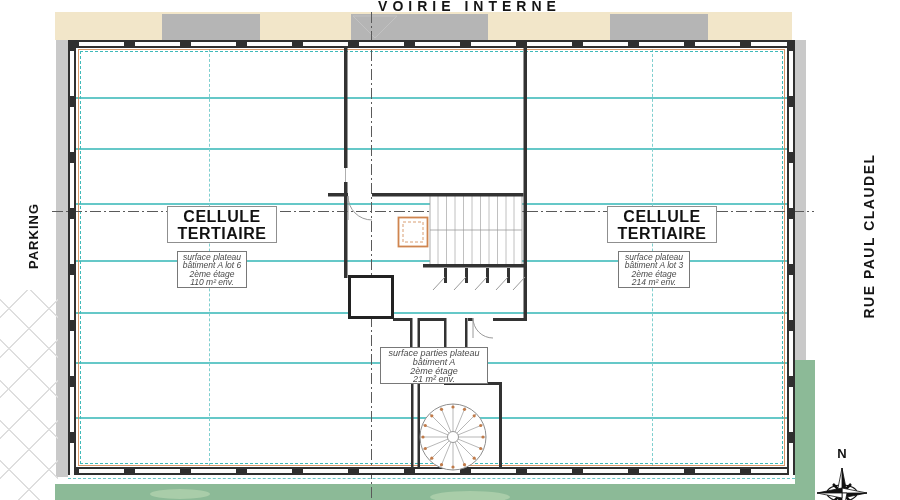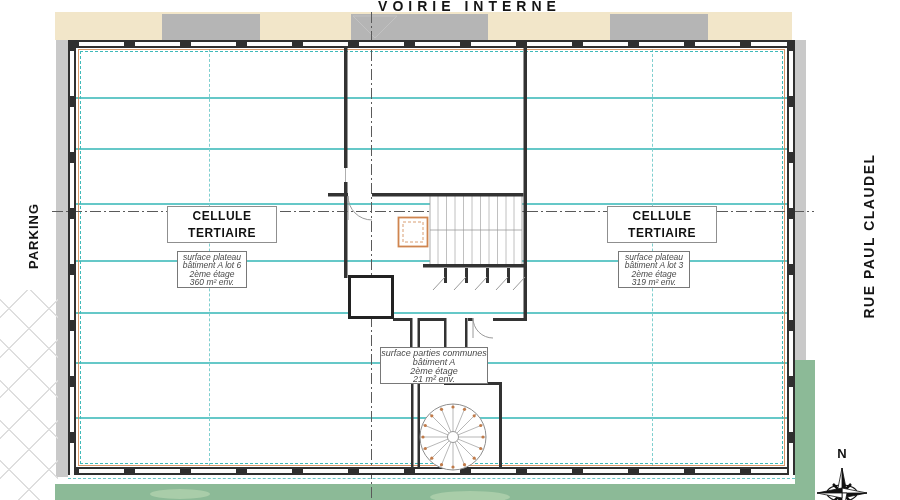--- a/index.html
+++ b/index.html
@@ -60,21 +60,21 @@
   .street { font-weight:bold; color:#151515; white-space:nowrap; }
   .street-top { left:352px; top:-2px; width:235px; text-align:center;
                 font-size:14px; letter-spacing:5px; }
   .street-left  { left:33px;  top:236px; transform:translate(-50%,-50%) rotate(-90deg);
                   font-size:13px; letter-spacing:1px; }
   .street-right { left:869px; top:236px; transform:translate(-50%,-50%) rotate(-90deg);
                   font-size:14px; letter-spacing:1.5px; }
 
   .cell-box { background:#fff; border:1px solid #8f8f8f; display:flex; align-items:center;
               justify-content:center; text-align:center; font-weight:bold; color:#111;
-              font-size:12px; line-height:17px; letter-spacing:.5px; }
+              font-size:16px; line-height:17px; letter-spacing:.5px; }
   .cell-left  { left:167px; top:206px; width:110px; height:37px; }
   .cell-right { left:607px; top:206px; width:110px; height:37px; }
 
   .info-box { background:#fff; border:1px solid #787878; text-align:center; font-style:italic;
               color:#4a4a4a; font-size:8.5px; line-height:8.4px; padding-top:1px; }
   .info-left   { left:177px; top:251px; width:70px;  height:37px; }
   .info-right  { left:618px; top:251px; width:72px;  height:37px; }
   .info-common { left:380px; top:347px; width:108px; height:37px; font-size:9px; line-height:8.8px; }
 
   .z1{z-index:1}.z2{z-index:2}.z3{z-index:3}.z4{z-index:4}.z5{z-index:5}
@@ -233,30 +233,30 @@
     <span>CELLULE TERTIAIRE</span>
   </div>
   <div class="abs cell-box cell-right z7">
     <span>CELLULE TERTIAIRE</span>
   </div>
 
   <div class="abs info-box info-left z7">
     <div>surface plateau</div>
     <div>bâtiment A lot 6</div>
     <div>2ème étage</div>
-    <div>360 m² env.</div>
+    <div>110 m² env.</div>
   </div>
   <div class="abs info-box info-right z7">
     <div>surface plateau</div>
     <div>bâtiment A lot 3</div>
     <div>2ème étage</div>
-    <div>319 m² env.</div>
+    <div>214 m² env.</div>
   </div>
   <div class="abs info-box info-common z7">
-    <div>surface parties communes</div>
+    <div>surface parties plateau</div>
     <div>bâtiment A</div>
     <div>2ème étage</div>
     <div>21 m² env.</div>
   </div>
 
   <div class="abs street street-top z8">VOIRIE INTERNE</div>
   <div class="abs street street-left z8">PARKING</div>
   <div class="abs street street-right z8">RUE PAUL CLAUDEL</div>
 
   <svg class="abs z8" style="left:810px;top:444px" width="64" height="58" viewBox="0 0 64 58">

